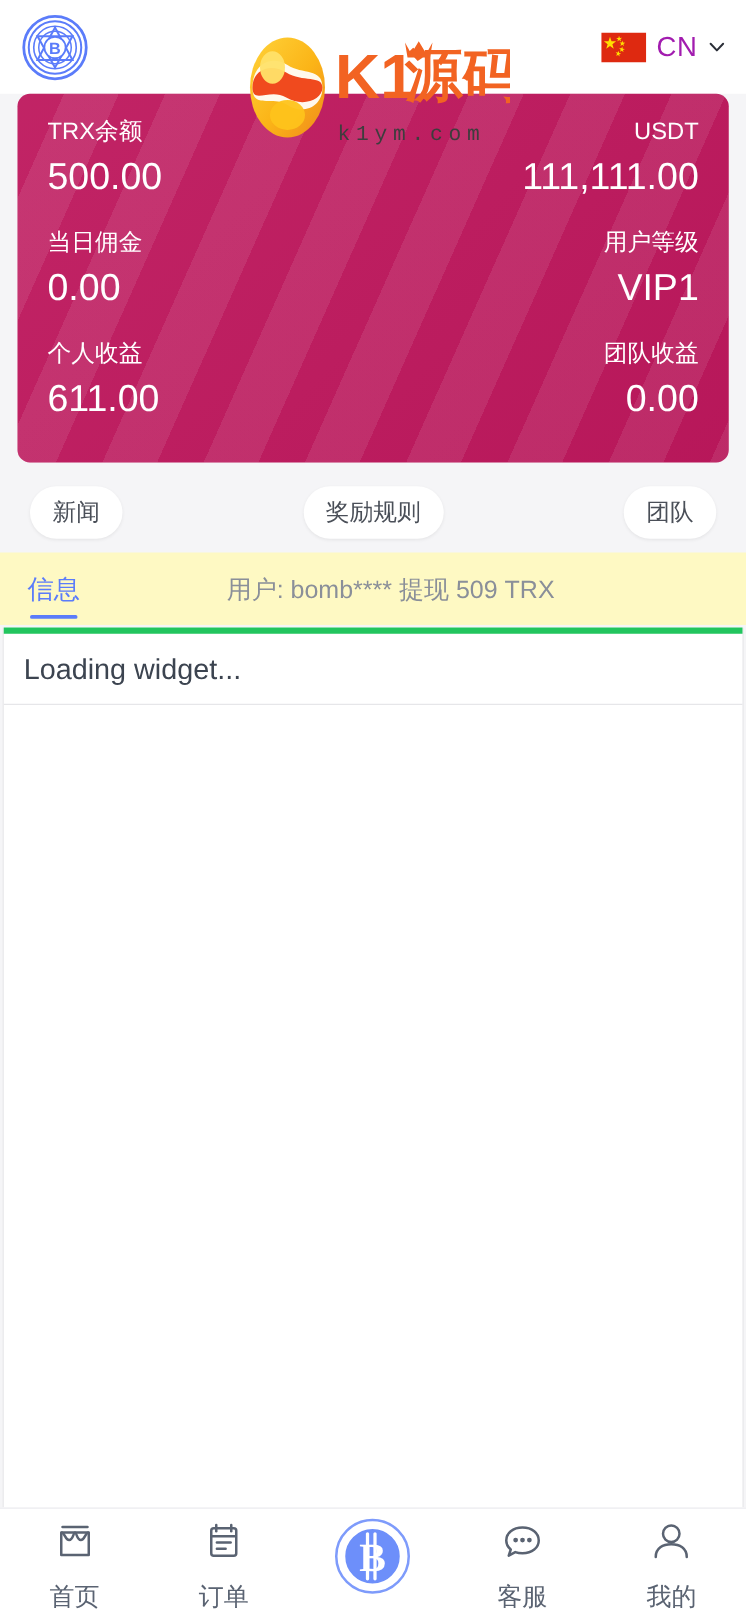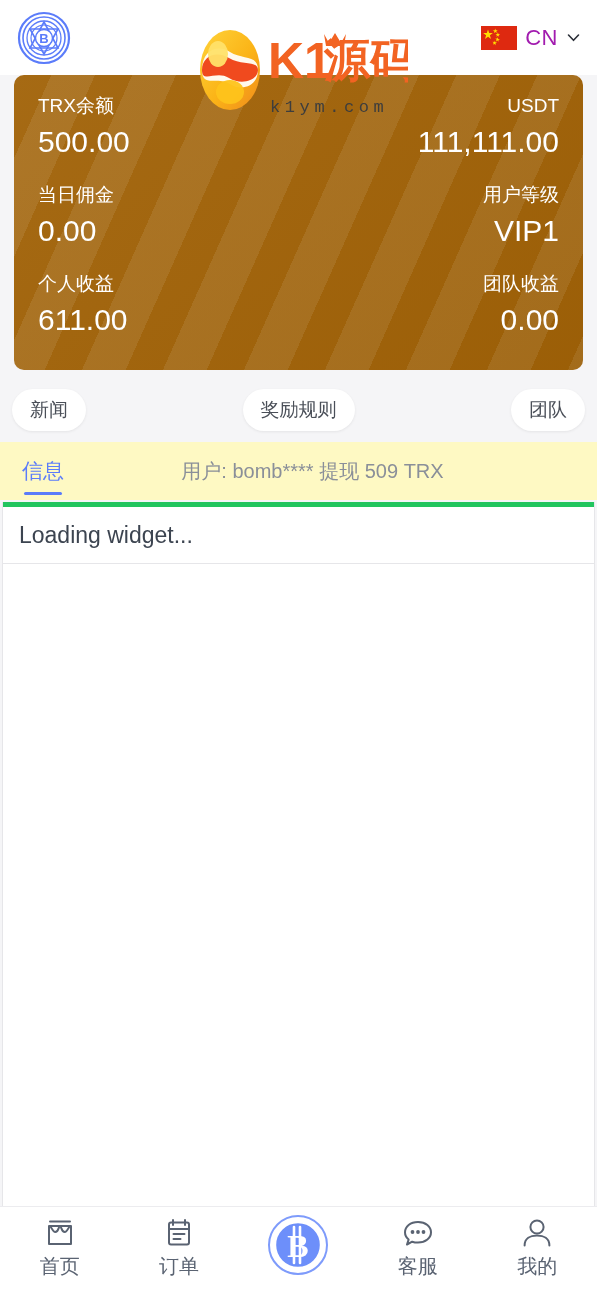--- a/index.html
+++ b/index.html
@@ -62,21 +62,21 @@
 
   
   .balance-card {
     position: absolute;
     left: 14px;
     top: 75px;
     width: 569px;
     height: 295px;
     border-radius: 10px;
     overflow: hidden;
-    background: #a16207;
+    background: #be185d;
     z-index: 10;
   }
   .balance-card .stripes {
     position: absolute;
     inset: 0;
     background: repeating-linear-gradient(
       114deg,
       rgba(255,255,255,0.00) 0px,
       rgba(255,255,255,0.00) 34px,
       rgba(255,255,255,0.085) 34px,
@@ -117,21 +117,21 @@
   
   .pill-row {
     position: absolute;
     left: 0;
     top: 388px;
     width: 597px;
     height: 44px;
     display: flex;
     align-items: center;
     justify-content: space-between;
-    padding: 0 12px;
+    padding: 0 24px;
   }
   .pill {
     background: #ffffff;
     border-radius: 22px;
     height: 42px;
     padding: 0 18px;
     display: flex;
     align-items: center;
     justify-content: center;
     font-size: 19px;
@@ -219,21 +219,21 @@
     display: flex;
     align-items: flex-start;
     justify-content: space-around;
     padding-top: 9px;
   }
   .nav-item {
     width: 110px;
     display: flex;
     flex-direction: column;
     align-items: center;
-    gap: 4px;
+    gap: 16px;
     cursor: pointer;
   }
   .nav-icon { width: 34px; height: 34px; display: block; }
   .nav-label {
     font-size: 20px;
     color: #5a6372;
     line-height: 24px;
   }
   .nav-item.center { justify-content: center; gap: 0; }
   .nav-center-icon { width: 62px; height: 62px; display: block; margin-top: -2px; }

